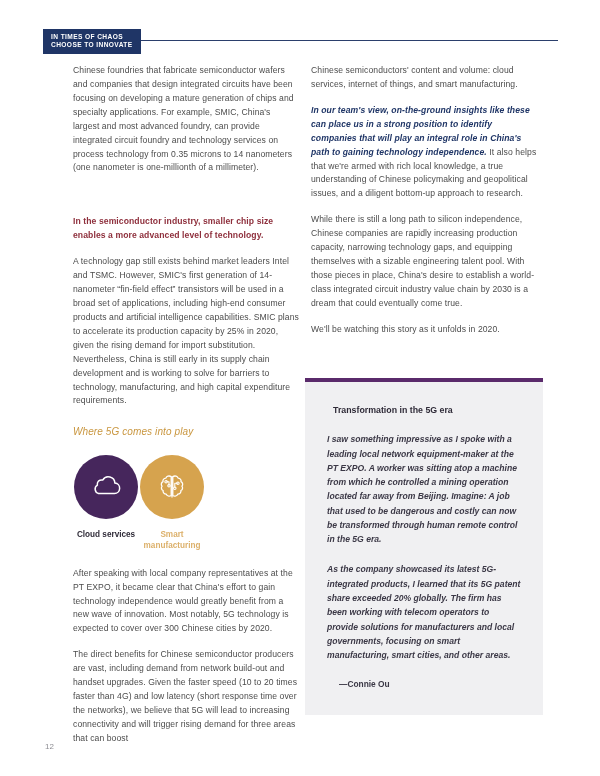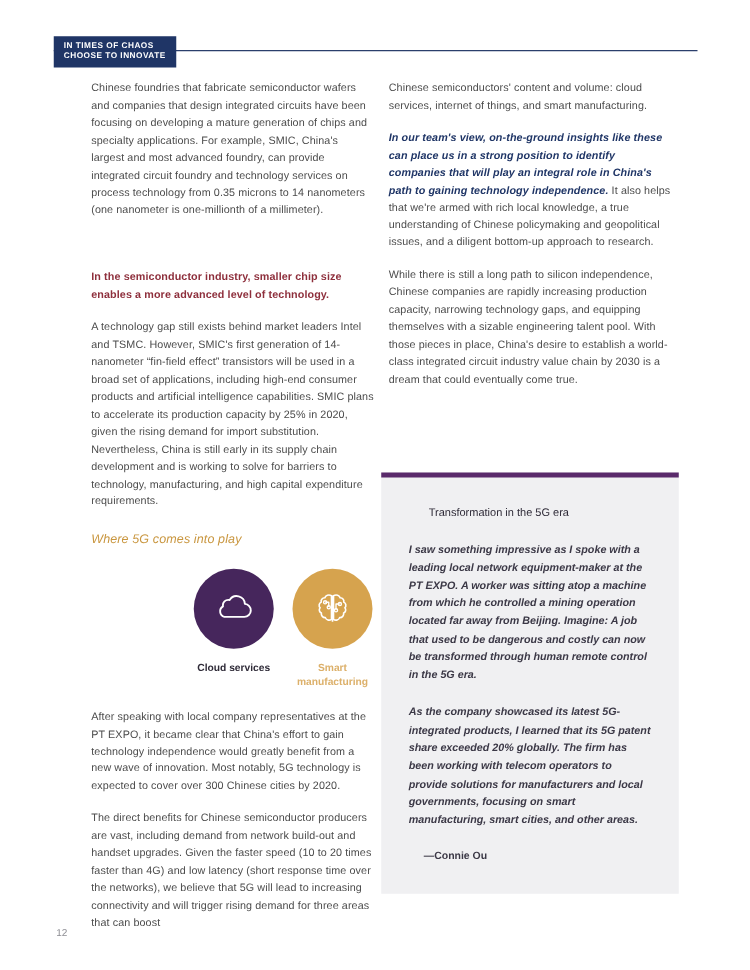--- a/index.html
+++ b/index.html
@@ -93,23 +93,21 @@
     color: #c9963f;
     font-style: italic;
     font-weight: 400;
     font-size: 10px;
     margin: 16px 0 14px 0;
   }
 
   
   .icon-row {
     display: flex;
-    gap: 13px;
     margin: 4px 0 0 0;
-    justify-content: flex-end;
   }
   .icon-cell {
     width: 66px;
     display: flex;
     flex-direction: column;
     align-items: center;
   }
   .icon-circle {
     width: 64px;
     height: 64px;
@@ -143,23 +141,23 @@
     left: 305px;
     top: 378px;
     width: 238px;
     background: #f0f0f2;
     border-top: 4px solid #5a2a6b;
     box-sizing: border-box;
     padding: 22px 22px 26px 22px;
   }
   .quote-title {
     font-size: 8.8px;
-    font-weight: 400;
+    font-weight: 700;
     color: #2f2b38;
-    margin: 0 0 13px 16px;
+    margin: 0 0 13px 6px;
     line-height: 1.4;
   }
   .quote-p {
     font-size: 8.6px;
     line-height: 1.66;
     font-style: italic;
     font-weight: 600;
     color: #3b3846;
     margin: 16px 0 13px 0;
   }
@@ -241,20 +239,21 @@
   </div>
 
   <div class="col col-right">
 
     <p>Chinese semiconductors' content and volume: cloud services, internet of things, and smart manufacturing.</p>
 
     <p><span class="accent-navy">In our team's view, on-the-ground insights like these can place us in a strong position to identify companies that will play an integral role in China's path to gaining technology independence.</span><span class="accent-navy"><span class="tail"> It also helps that we're armed with rich local knowledge, a true understanding of Chinese policymaking and geopolitical issues, and a diligent bottom-up approach to research.</span></span></p>
 
     <p>While there is still a long path to silicon independence, Chinese companies are rapidly increasing production capacity, narrowing technology gaps, and equipping themselves with a sizable engineering talent pool. With those pieces in place, China's desire to establish a world-class integrated circuit industry value chain by 2030 is a dream that could eventually come true.</p>
 
+    <p>We'll be watching this story as it unfolds in 2020.</p>
 
   </div>
 
   <div class="quote-box">
     <div class="quote-title">Transformation in the 5G era</div>
     <div class="quote-p">I saw something impressive as I spoke with a leading local network equipment-maker at the PT EXPO. A worker was sitting atop a machine from which he controlled a mining operation located far away from Beijing. Imagine: A job that used to be dangerous and costly can now be transformed through human remote control in the 5G era.</div>
     <div class="quote-p">As the company showcased its latest 5G-integrated products, I learned that its 5G patent share exceeded 20% globally. The firm has been working with telecom operators to provide solutions for manufacturers and local governments, focusing on smart manufacturing, smart cities, and other areas.</div>
     <div class="quote-attrib">—Connie Ou</div>
   </div>
 

